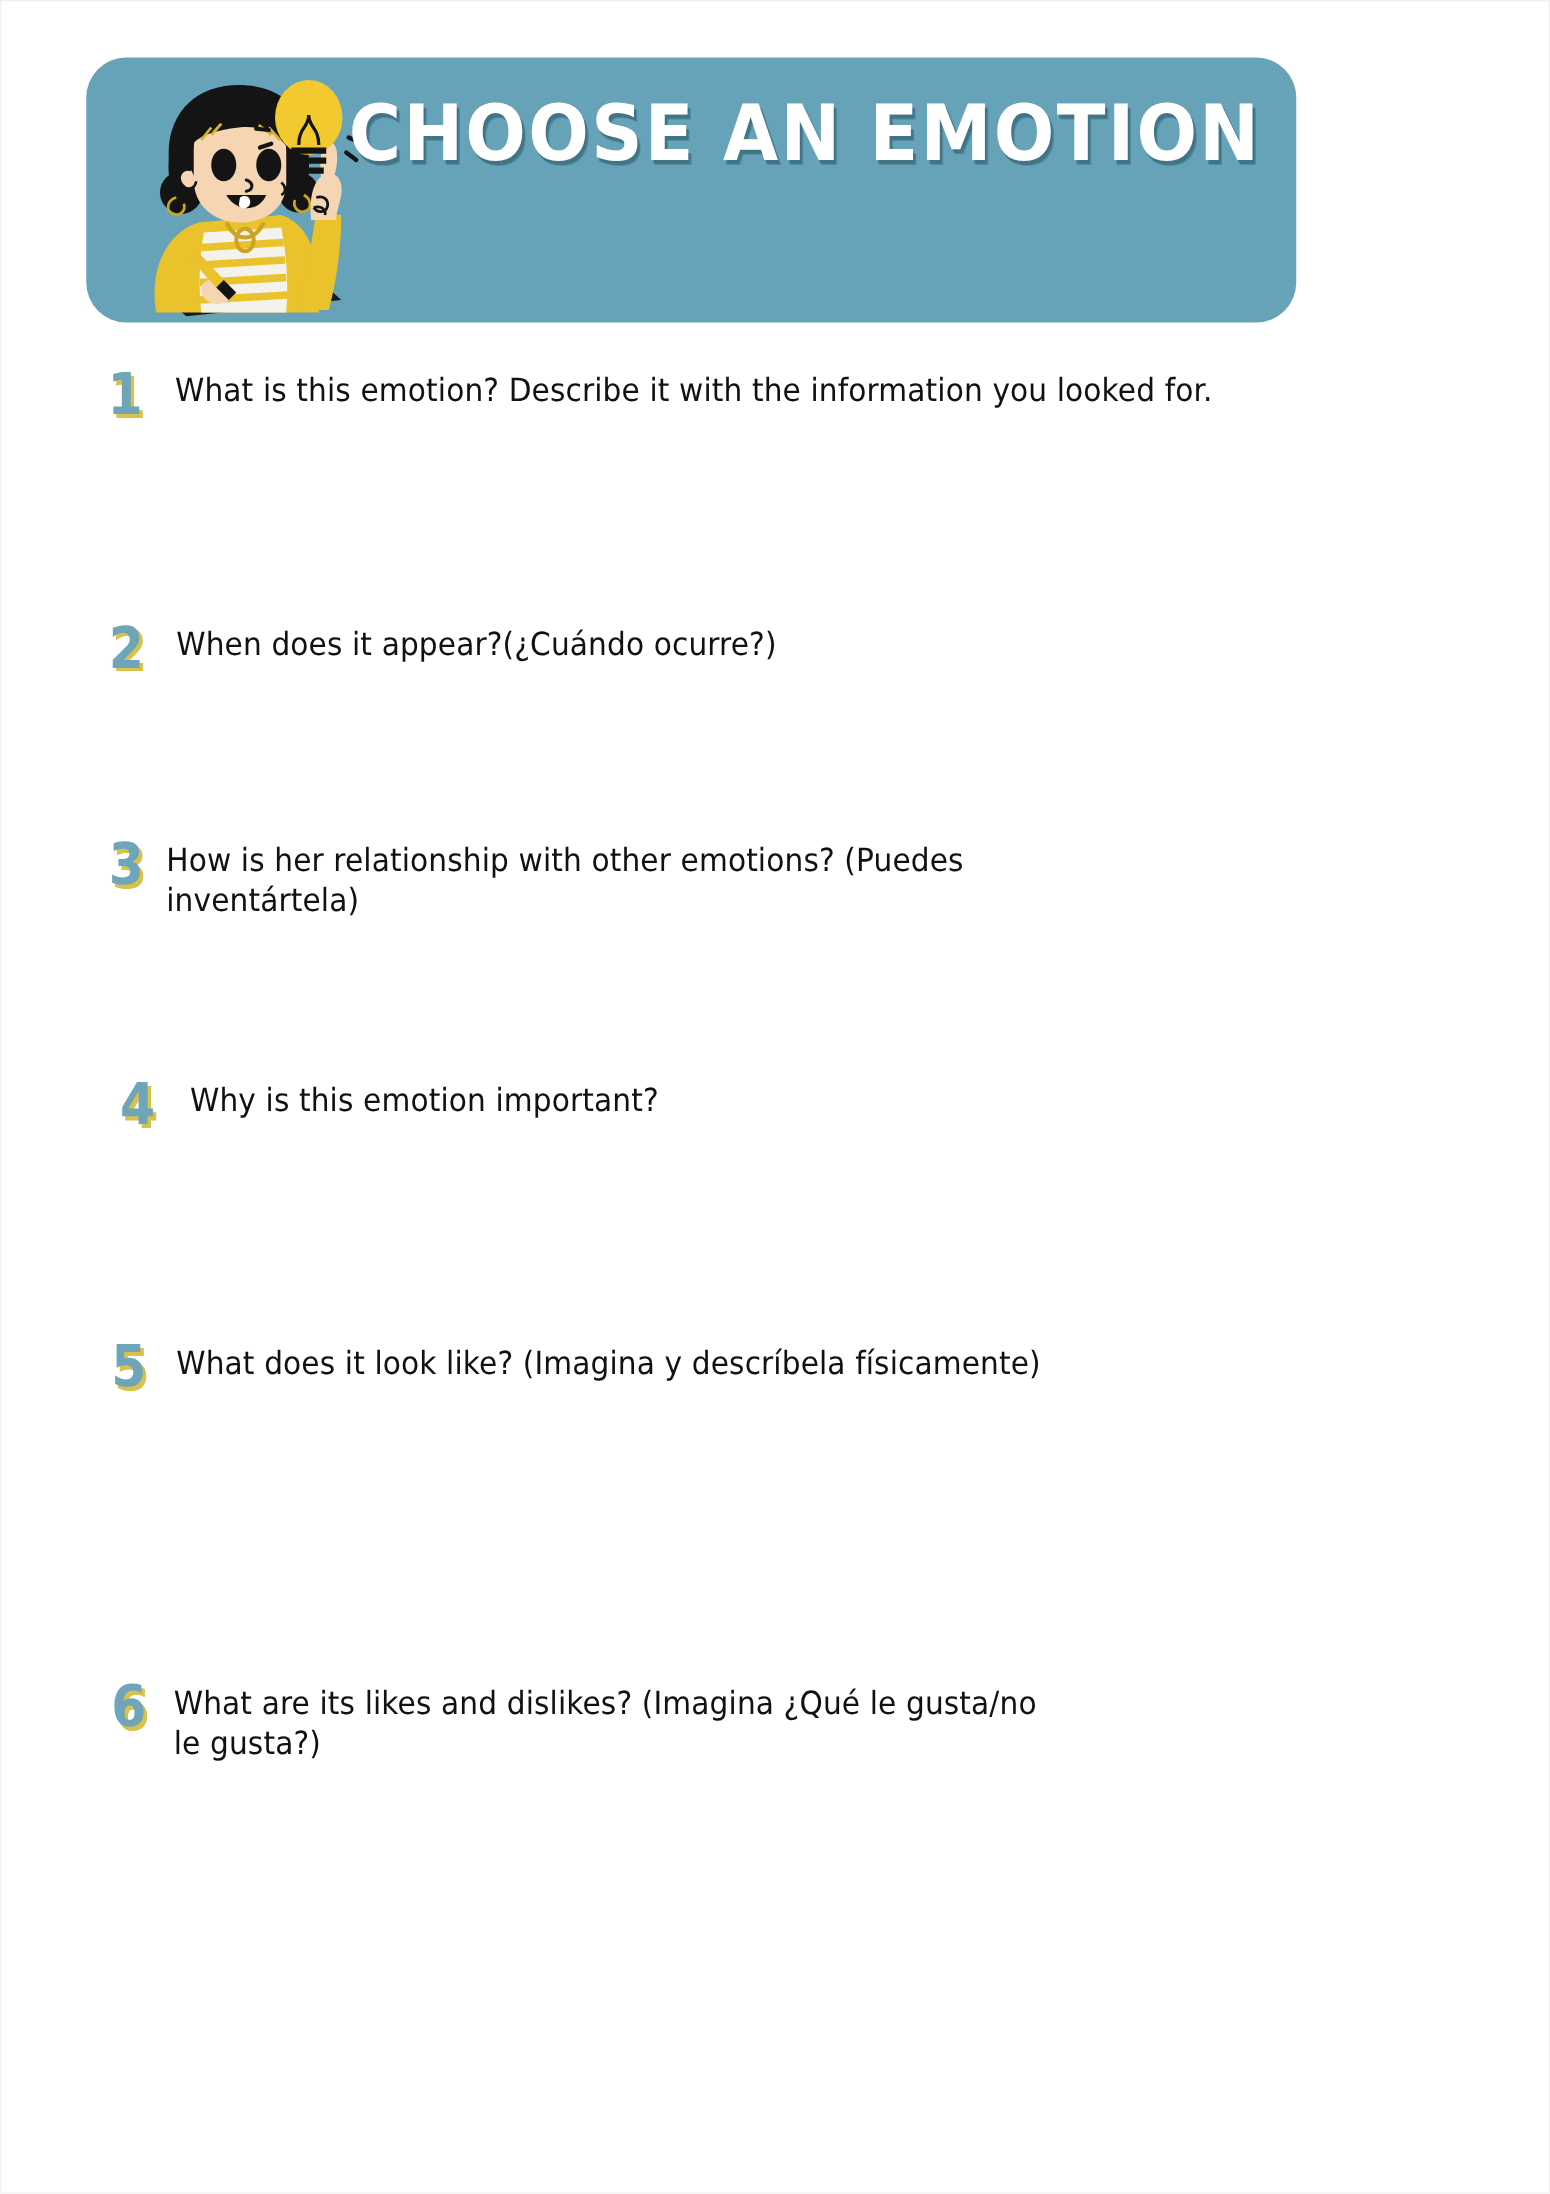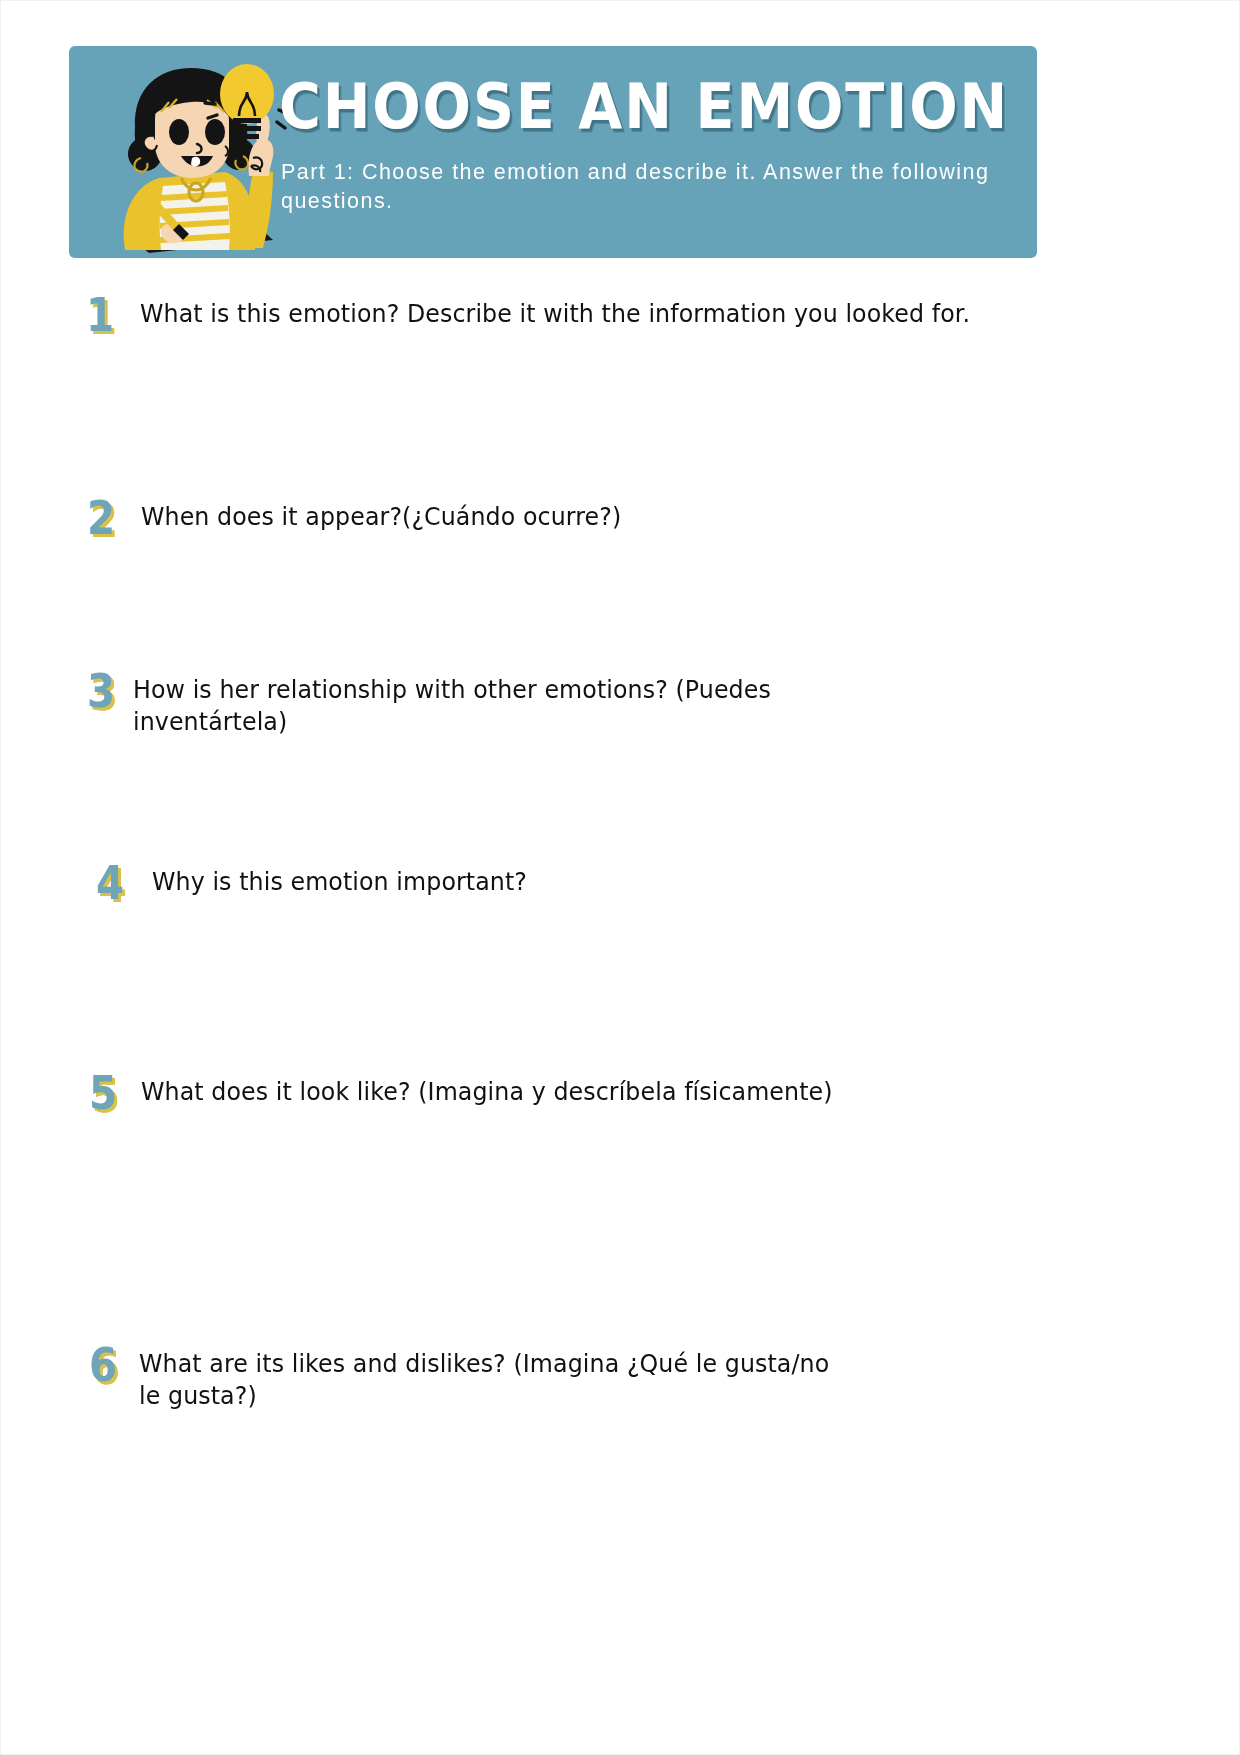--- a/index.html
+++ b/index.html
@@ -26,21 +26,21 @@
   }
 
   
   .header-banner {
     position: absolute;
     left: 68px;
     top: 45px;
     width: 968px;
     height: 212px;
     background: #66a3b8;
-    border-radius: 6px;
+    border-radius: 32px;
     box-sizing: border-box;
   }
 
   
   .illustration {
     position: absolute;
     left: 28px;
     top: 12px;
     width: 190px;
     height: 195px;
@@ -227,21 +227,20 @@
           <line x1="118" y1="46" x2="108" y2="45"></line>
           <line x1="120" y1="57" x2="111" y2="60"></line>
           <line x1="182" y1="52" x2="191" y2="56"></line>
           <line x1="180" y1="64" x2="188" y2="70"></line>
         </g>
       </svg>
     </div>
 
     <div class="banner-title">CHOOSE AN EMOTION</div>
 
-    <div class="banner-subtitle">Part 1: Choose the emotion and describe it. Answer the following questions.</div>
   </div>
 
   <div class="question" id="q1">
     <span class="q-number">1</span>
     <span class="q-text">What is this emotion? Describe it with the information you looked for.</span>
   </div>
 
   <div class="question" id="q2">
     <span class="q-number">2</span>
     <span class="q-text">When does it appear?(¿Cuándo ocurre?)</span>

